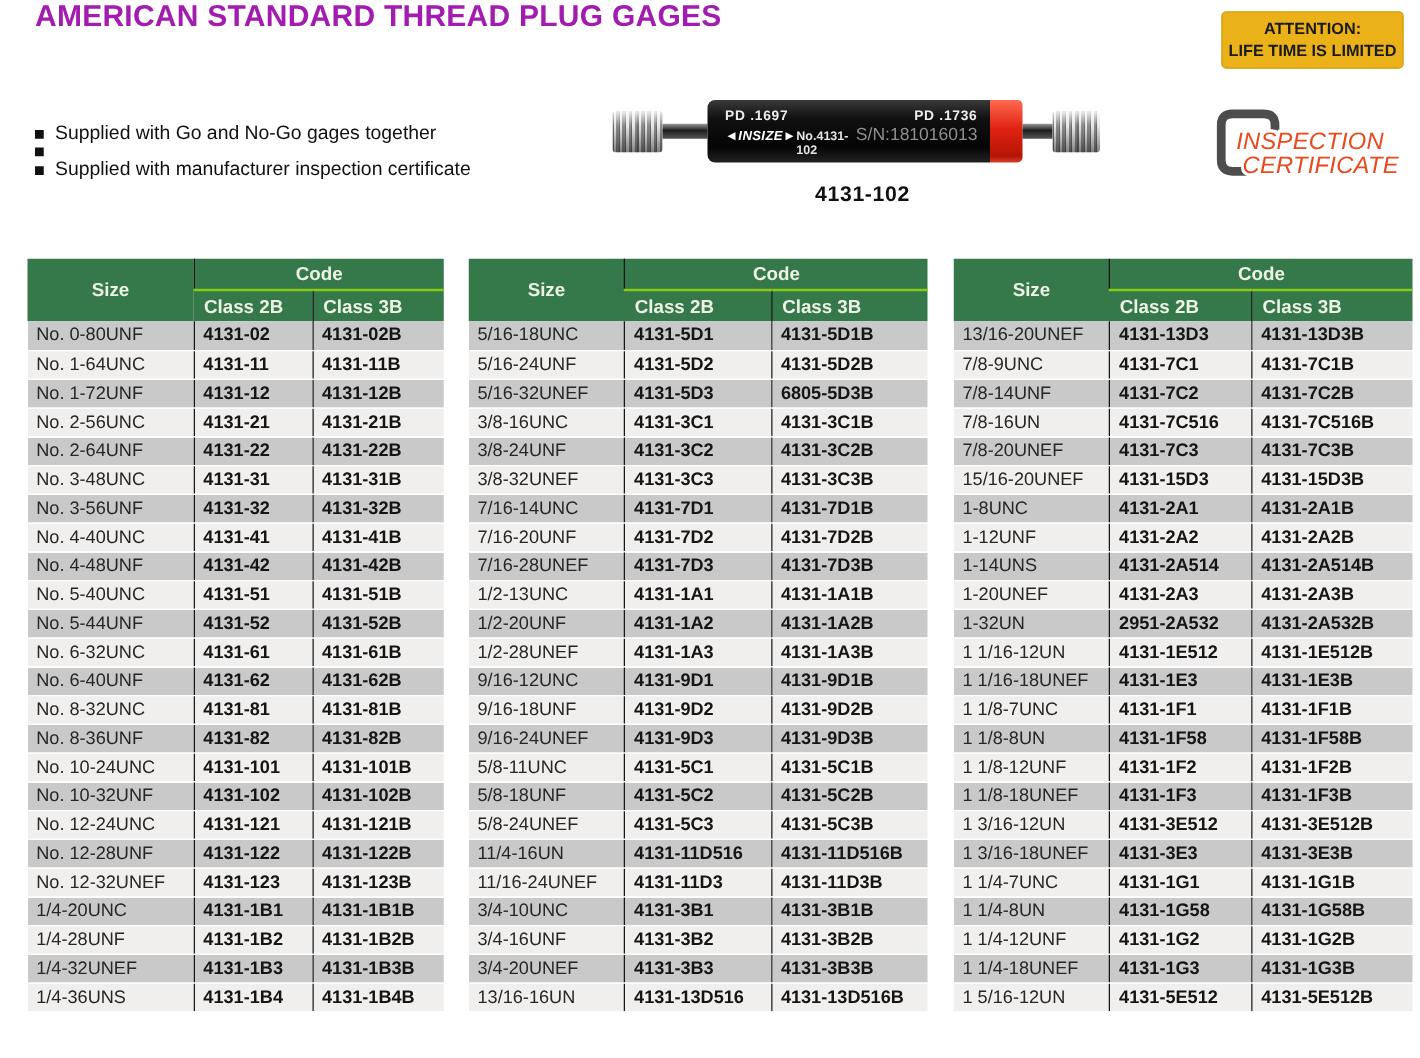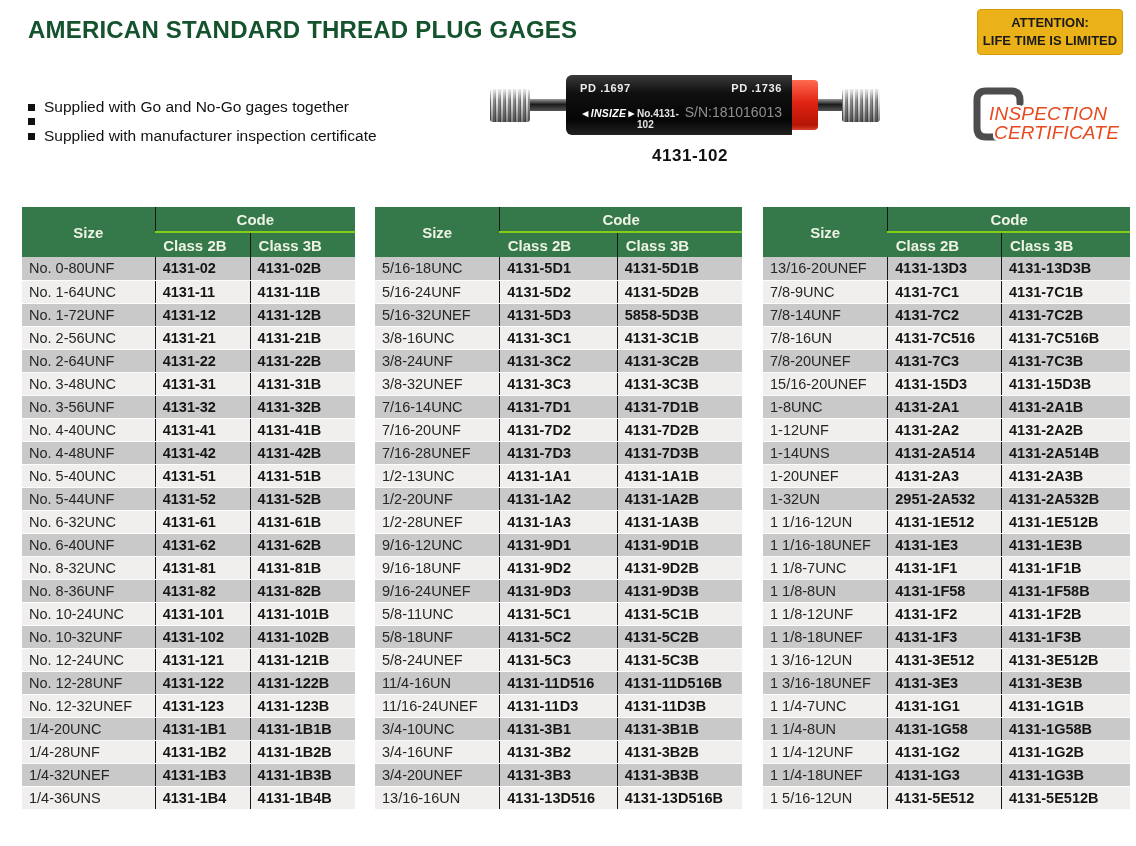--- a/index.html
+++ b/index.html
@@ -1,22 +1,22 @@
 <!DOCTYPE html>
 <html><head>
 <meta charset="utf-8">
 <style>
   * { margin: 0; padding: 0; box-sizing: border-box; }
   html, body { width: 1136px; height: 846px; background: #ffffff; overflow: hidden;
     font-family: "Liberation Sans", sans-serif; }
   .page { position: relative; width: 1136px; height: 846px; background: #fff; }
 
   
-  .title { position: absolute; left: 28px; top: 16px; font-size: 24px; font-weight: bold;
-    color: #14532d; letter-spacing: 0.2px; }
+  .title { position: absolute; left: 28px; top: 0; font-size: 24px; font-weight: bold;
+    color: #a21caf; letter-spacing: 0.2px; }
   .attention { position: absolute; right: 13px; top: 9px; width: 146px;
     background: #eab118; border: 1px solid #d29c07; border-radius: 4px;
     padding: 4px 4px; text-align: center; font-size: 13px; font-weight: bold;
     color: #1a1a1a; line-height: 1.4; }
 
   
   .features { position: absolute; left: 28px; top: 96px; list-style: none; }
   .features li { display: flex; align-items: center; font-size: 15.5px; color: #111;
     line-height: 22px; }
   .sq { width: 7px; height: 7px; background: #111; margin-right: 9px; flex: 0 0 auto; }
@@ -28,21 +28,21 @@
     background:
       linear-gradient(180deg, rgba(255,255,255,.85), rgba(255,255,255,0) 35%, rgba(0,0,0,.45)),
       repeating-linear-gradient(90deg, #6f6f6f 0 1px, #e8e8e8 1px 3px, #8d8d8d 3px 5px);
     background-blend-mode: normal; }
   .thread.left  { width: 40px; }
   .thread.right { width: 38px; }
   .shaft { height: 12px;
     background: linear-gradient(180deg, #9a9a9a, #1d1d1d 45%, #555); }
   .shaft.s1 { width: 36px; }
   .shaft.s2 { width: 24px; }
-  .handle { position: relative; width: 226px; height: 60px; background: #141414;
+  .handle { position: relative; width: 226px; height: 50px; background: #141414;
     border-radius: 6px 0 0 6px;
     background: linear-gradient(180deg, #3a3a3a, #101010 30%, #050505 75%, #222);
     color: #f2f2f2; padding: 7px 10px 5px 14px;
     display: flex; flex-direction: column; justify-content: space-between; }
   .handle .row { display: flex; justify-content: space-between; align-items: baseline; }
   .pd { font-size: 11px; letter-spacing: .6px; font-weight: bold; color: #ededed; }
   .brand { font-size: 10.5px; font-weight: bold; font-style: italic; color: #fff; letter-spacing: .3px; }
   .modelno { font-size: 10px; font-weight: bold; color: #e5e5e5; }
   .serial { font-size: 14px; color: #8f8f8f; }
   .redband { width: 26px; height: 50px; border-radius: 0 4px 4px 0;
@@ -298,21 +298,21 @@
             <td class="code">4131-5D1B</td>
           </tr>
           <tr>
             <td class="size">5/16-24UNF</td>
             <td class="code">4131-5D2</td>
             <td class="code">4131-5D2B</td>
           </tr>
           <tr>
             <td class="size">5/16-32UNEF</td>
             <td class="code">4131-5D3</td>
-            <td class="code">5858-5D3B</td>
+            <td class="code">6805-5D3B</td>
           </tr>
           <tr>
             <td class="size">3/8-16UNC</td>
             <td class="code">4131-3C1</td>
             <td class="code">4131-3C1B</td>
           </tr>
           <tr>
             <td class="size">3/8-24UNF</td>
             <td class="code">4131-3C2</td>
             <td class="code">4131-3C2B</td>

